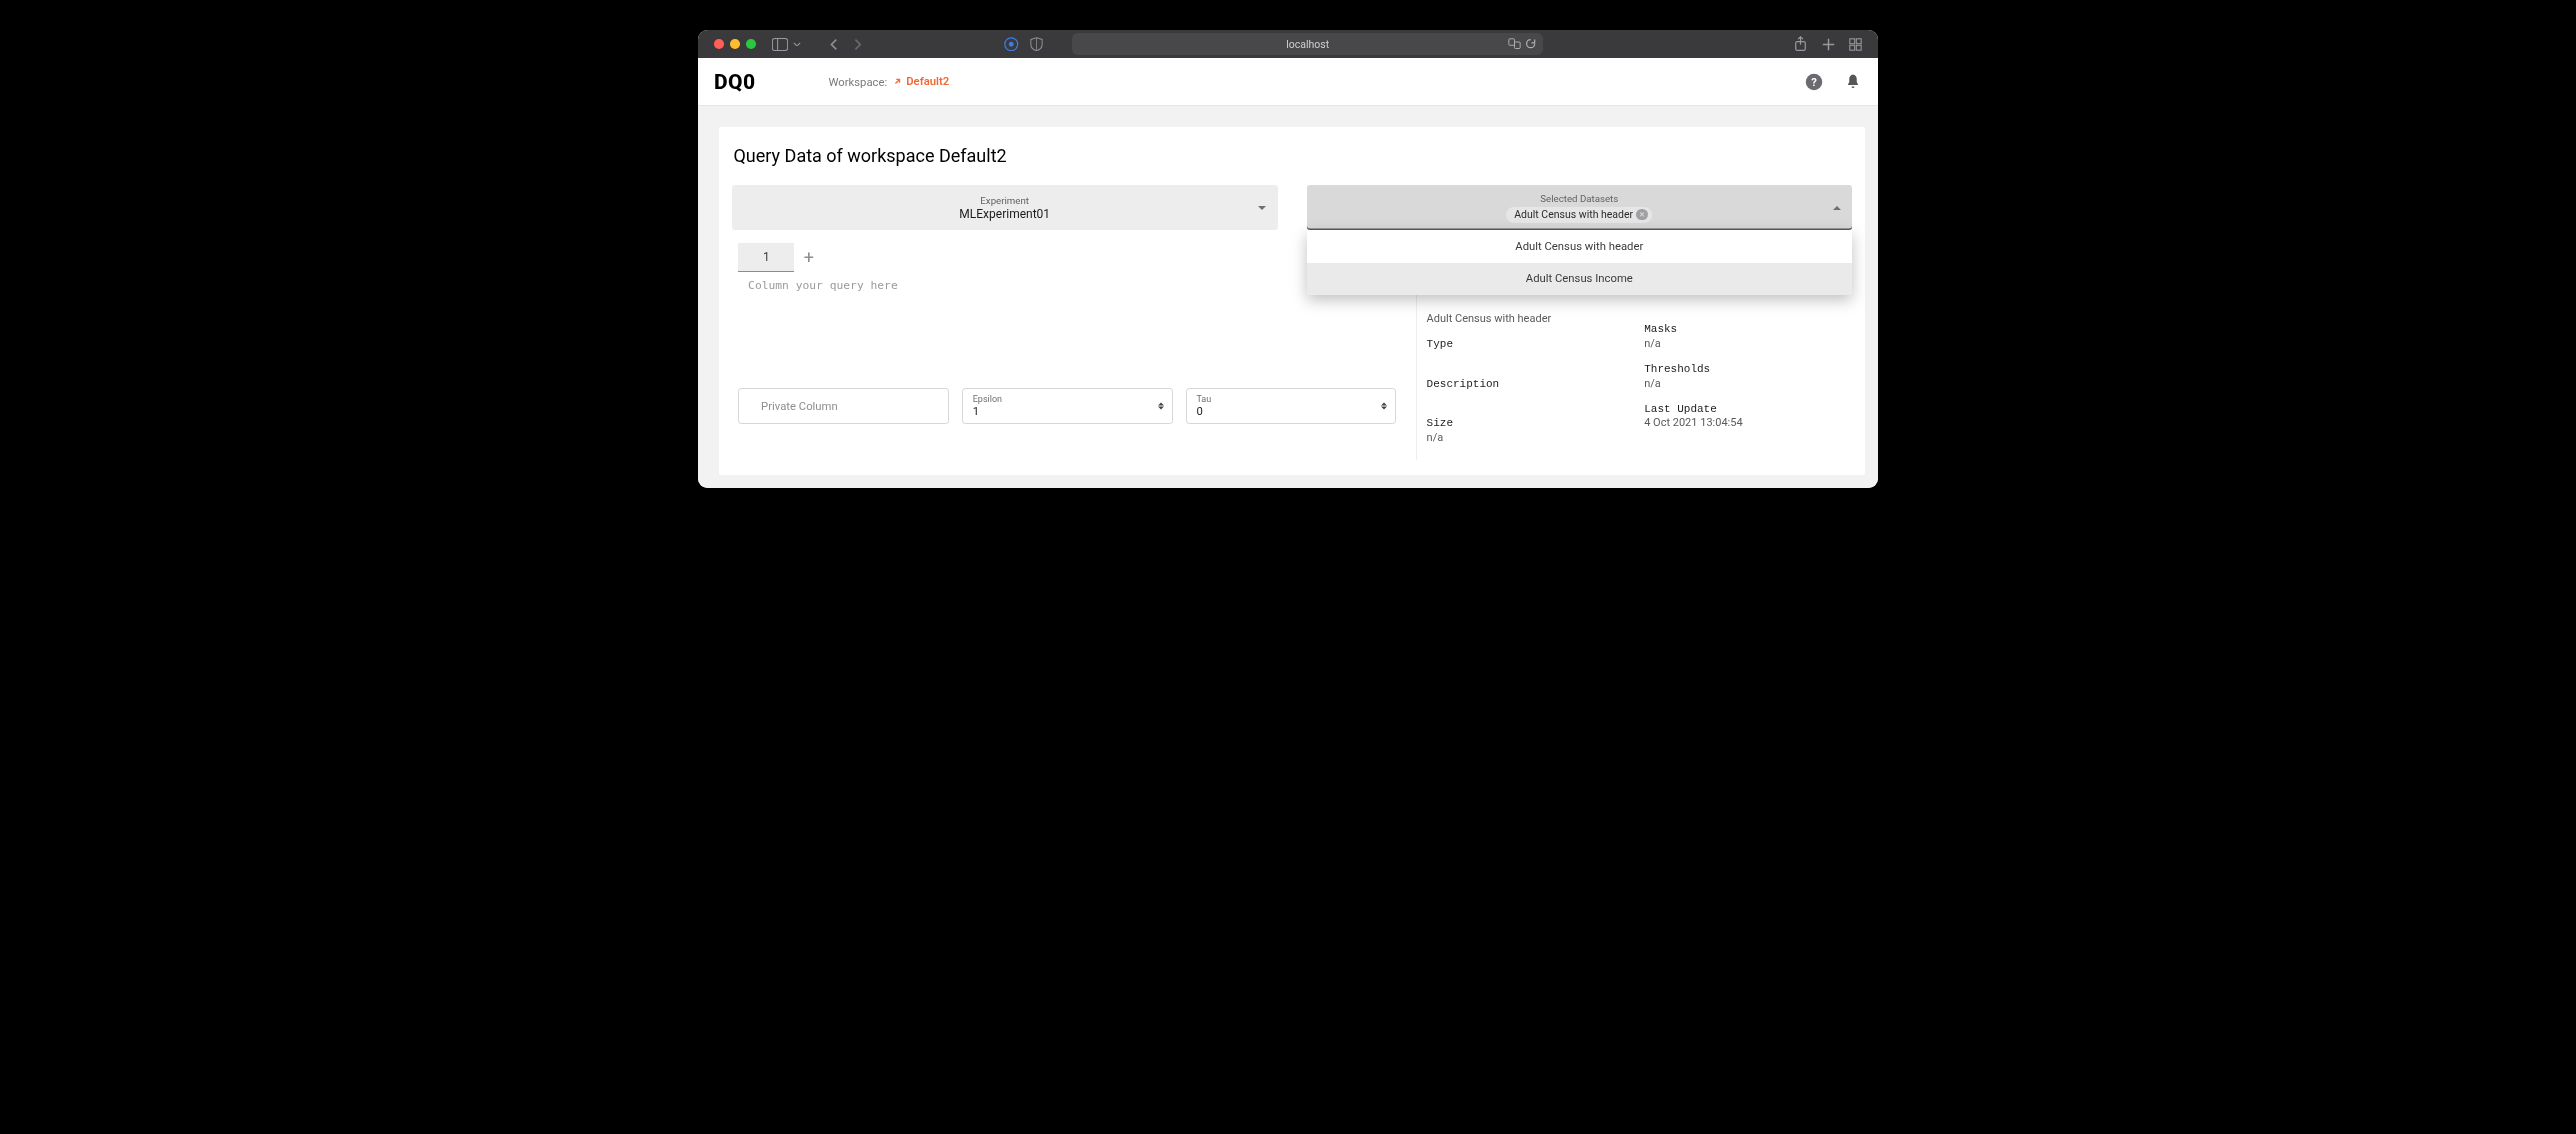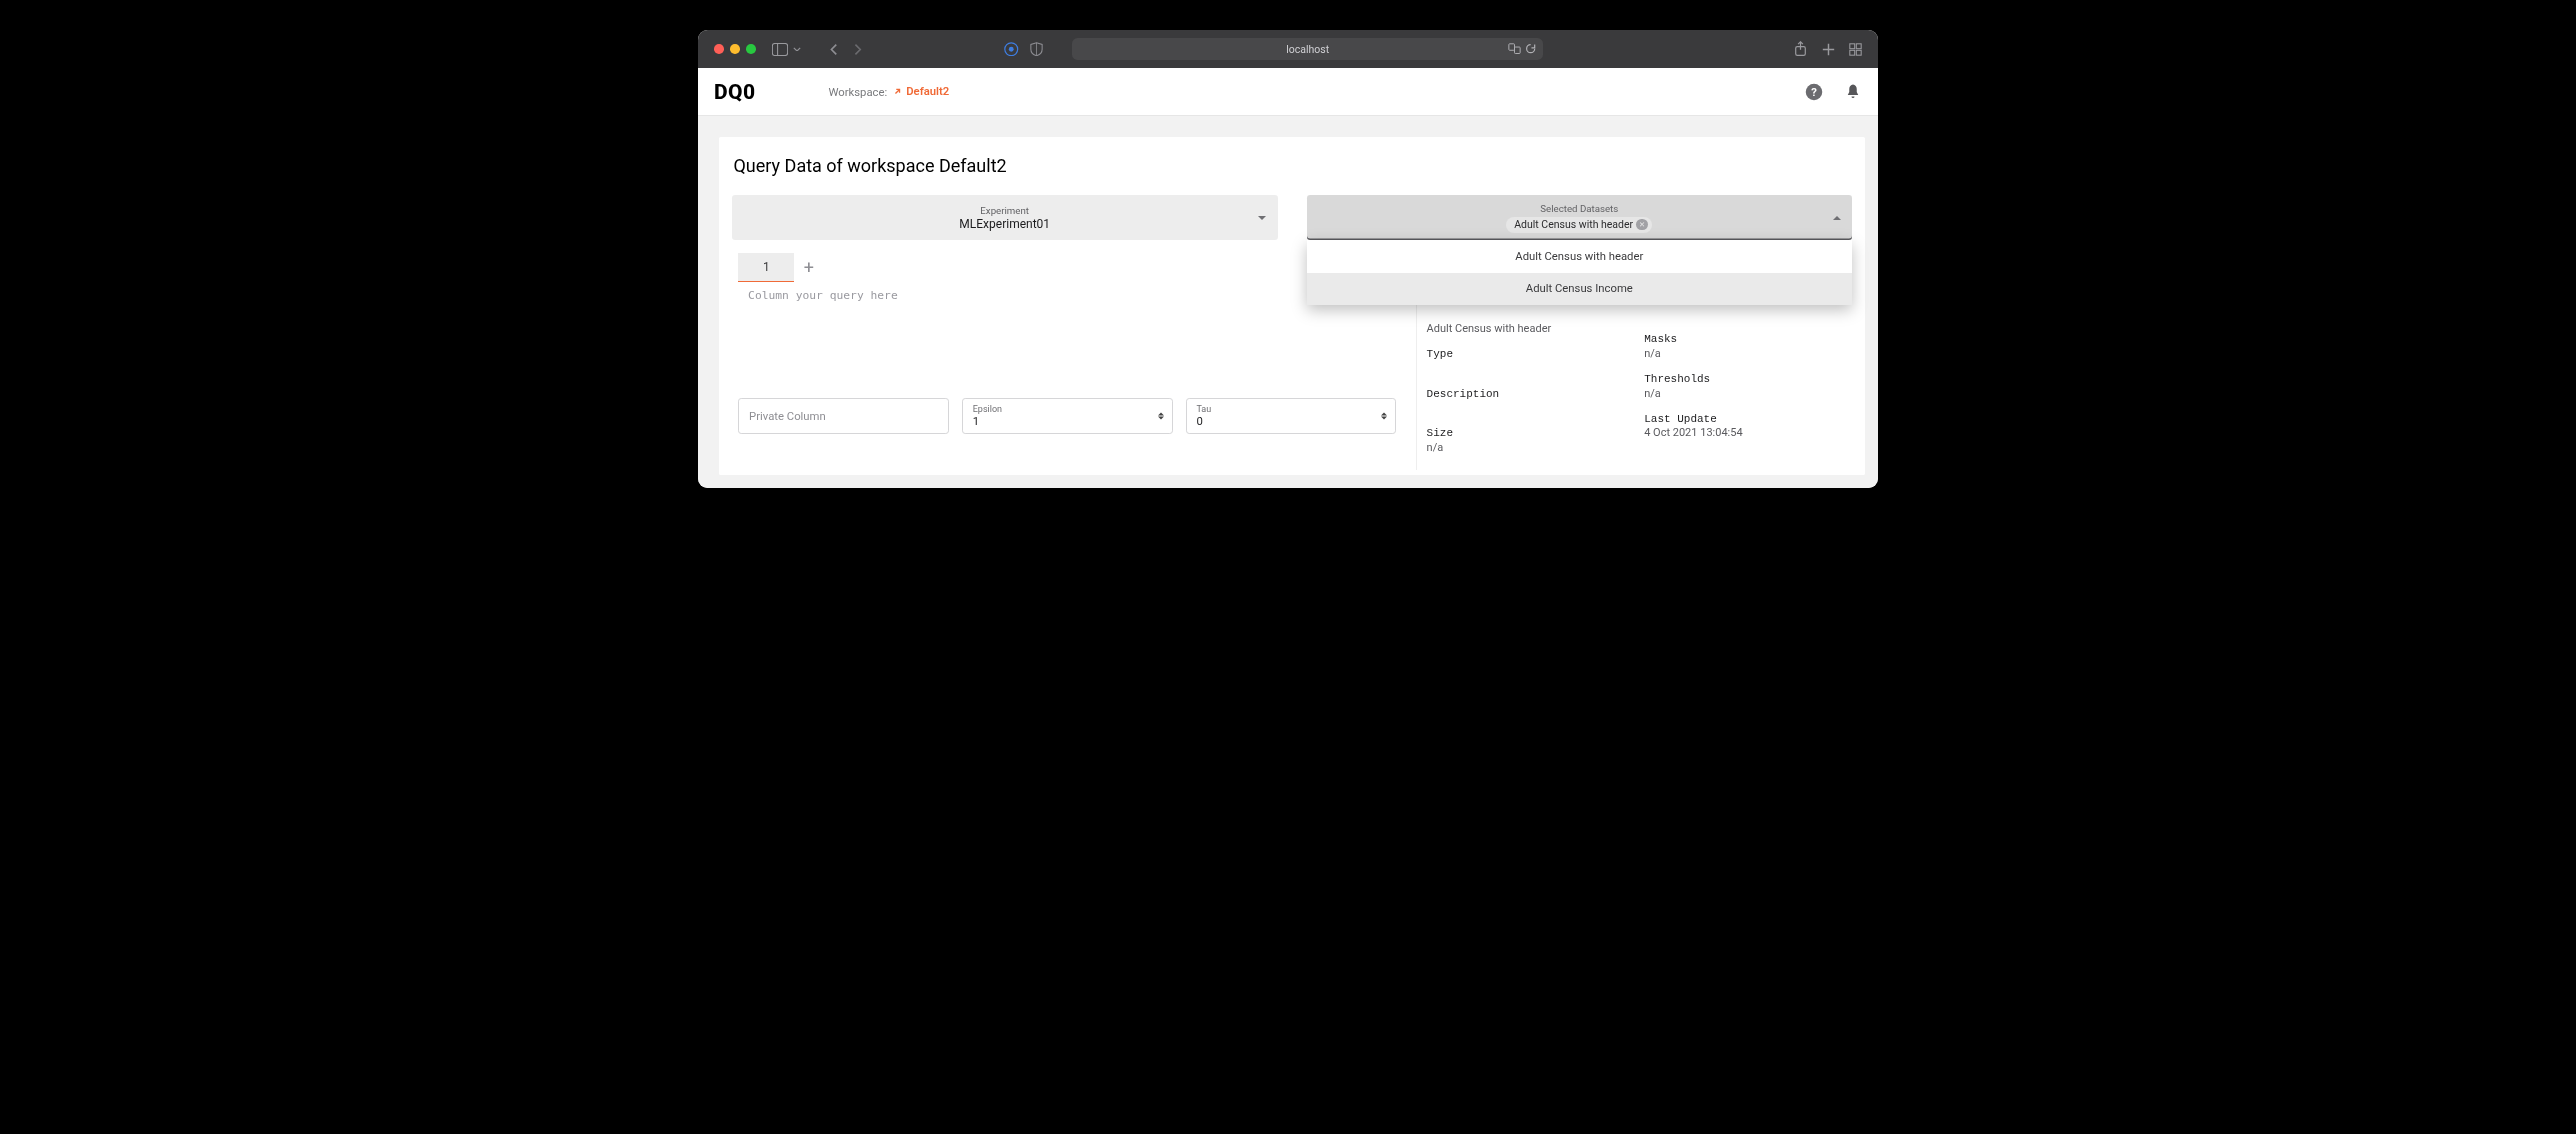--- a/index.html
+++ b/index.html
@@ -1,18 +1,18 @@
 <!DOCTYPE html>
 <html style="font-size:13px"><head>
 <meta charset="utf-8">
 <style>
 * { margin: 0; padding: 0; box-sizing: border-box; font-family: -apple-system, BlinkMacSystemFont, "Segoe UI", Roboto, sans-serif; }
 body { background: #000; display: flex; align-items: flex-start; justify-content: center; padding-top: 30px; }
 .window { width: 1180px; height: 458px; background: #f2f2f2; border-radius: 9.7px; overflow: hidden; box-shadow: 0 16px 48px rgba(0,0,0,0.5); display: flex; flex-direction: column; }
-.titlebar { height: 38px; background: #3a3a3c; display: flex; align-items: center; padding: 0 16px; gap: 13px; }
+.titlebar { height: 28px; background: #3a3a3c; display: flex; align-items: center; padding: 0 16px; gap: 13px; }
 .trafficlights { display: flex; gap: 6.5px; }
 .tl { width: 9.7px; height: 9.7px; border-radius: 50%; }
 .tl.red { background: #ff5f57; }
 .tl.yellow { background: #febc2e; }
 .tl.green { background: #28c840; }
 .tbicon { display: flex; align-items: center; justify-content: center; color: #9a9a9e; cursor: pointer; }
 .tbgroup { display: flex; align-items: center; gap: 4.8px; }
 .sidebaricon { margin-left: 3.2px; }
 .chev { color: #8e8e93; }
 .urlbar { flex: 1; max-width: 471px; height: 22.6px; background: #48484a; border-radius: 5.6px; margin-left: 16px; display: flex; align-items: center; justify-content: center; position: relative; color: #d0d0d4; font-size: 10.5px; }
@@ -46,21 +46,21 @@
 .tab { width: 56px; height: 29px; display: flex; align-items: center; justify-content: center; font-size: 12px; color: #3a3a3c; background: #ededed; }
 .tab.active { border-bottom: 1.6px solid #f06a37; }
 .plus { width: 29px; height: 29px; display: flex; align-items: center; justify-content: center; color: #8e8e93; font-size: 18px; cursor: pointer; }
 .editor { border: 0; padding: 6.5px 9.7px; min-height: 100px; font-family: ui-monospace, SFMono-Regular, Menlo, monospace; font-size: 11.3px; color: #9a9aa0; }
 .editor-wrap { border-bottom: none; margin-left: 6.5px; margin-right: 6.5px; }
 .params { display: grid; grid-template-columns: 1fr 1fr 1fr; gap: 13px; margin: 16px 6.5px 0 6.5px; }
 .inputbox { border: 0.8px solid #d6d6d8; border-radius: 3.2px; padding: 4.8px 9.7px 4.8px 9.7px; height: 36px; position: relative; display: flex; flex-direction: column; justify-content: center; }
 .inputbox.single { justify-content: center; }
 .inputbox .lbl { font-size: 9px; color: #6f6f73; line-height: 1; }
 .inputbox .val { font-size: 11.3px; color: #1c1c1e; margin-top: 1.6px; }
-.inputbox .placeholder { color: #8e8e93; font-size: 11.3px; }
+.inputbox .placeholder { color: #8e8e93; font-size: 11.3px; margin-left: 12px; }
 .inputbox .stepper { position: absolute; right: 8px; top: 50%; transform: translateY(-50%); display: flex; flex-direction: column; gap: 0.8px; }
 .inputbox .stepper span { width: 0; height: 0; border-left: 3.2px solid transparent; border-right: 3.2px solid transparent; }
 .inputbox .stepper .u { border-bottom: 3.2px solid #444; }
 .inputbox .stepper .d { border-top: 3.2px solid #444; }
 .details { padding: 0 9.7px 3.2px 9.7px; display: grid; grid-template-columns: 1fr 1fr; column-gap: 19.4px; font-size: 11px; color: #2c2c2e; }
 .details .label { font-weight: 500; color: #1c1c1e; margin-bottom: 1.6px; font-family: Liberation Mono, monospace; }
 .details .value { color: #5a5a5e; margin-bottom: 13px; }
 .leftpane { position: relative; }
 .rightpane { position: relative; border-left: 0.8px solid transparent; }
 .panesplit { display: grid; grid-template-columns: 671px 1fr; gap: 13px; flex: 1; margin-top: 0; }

